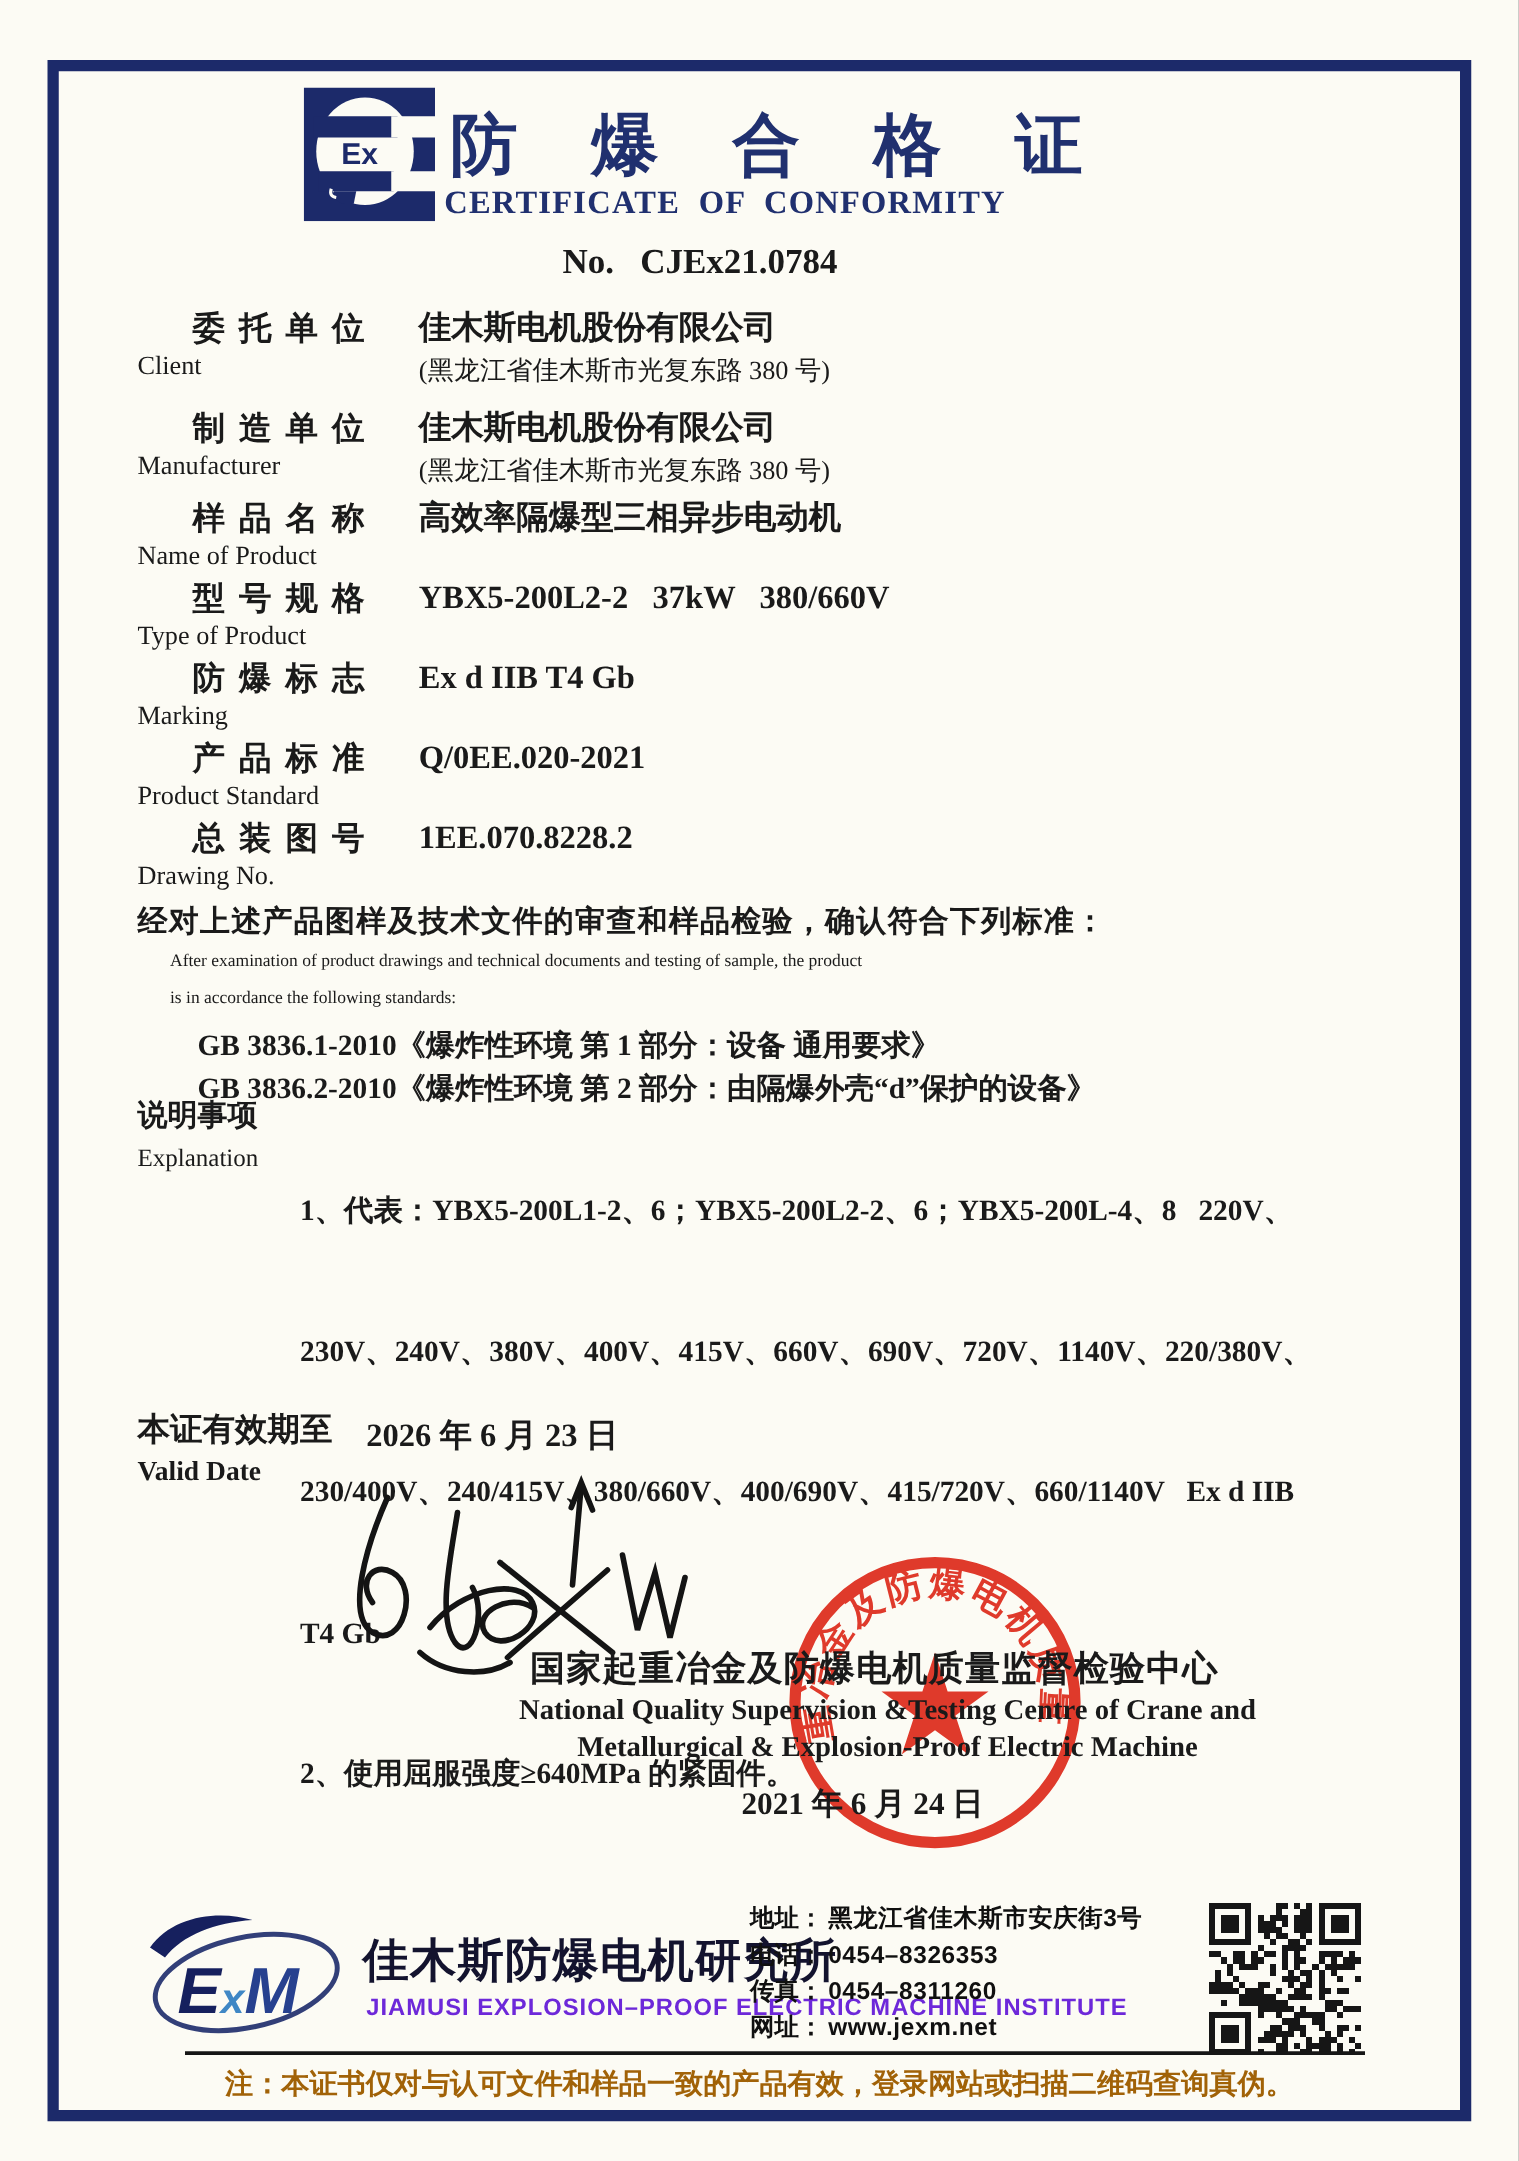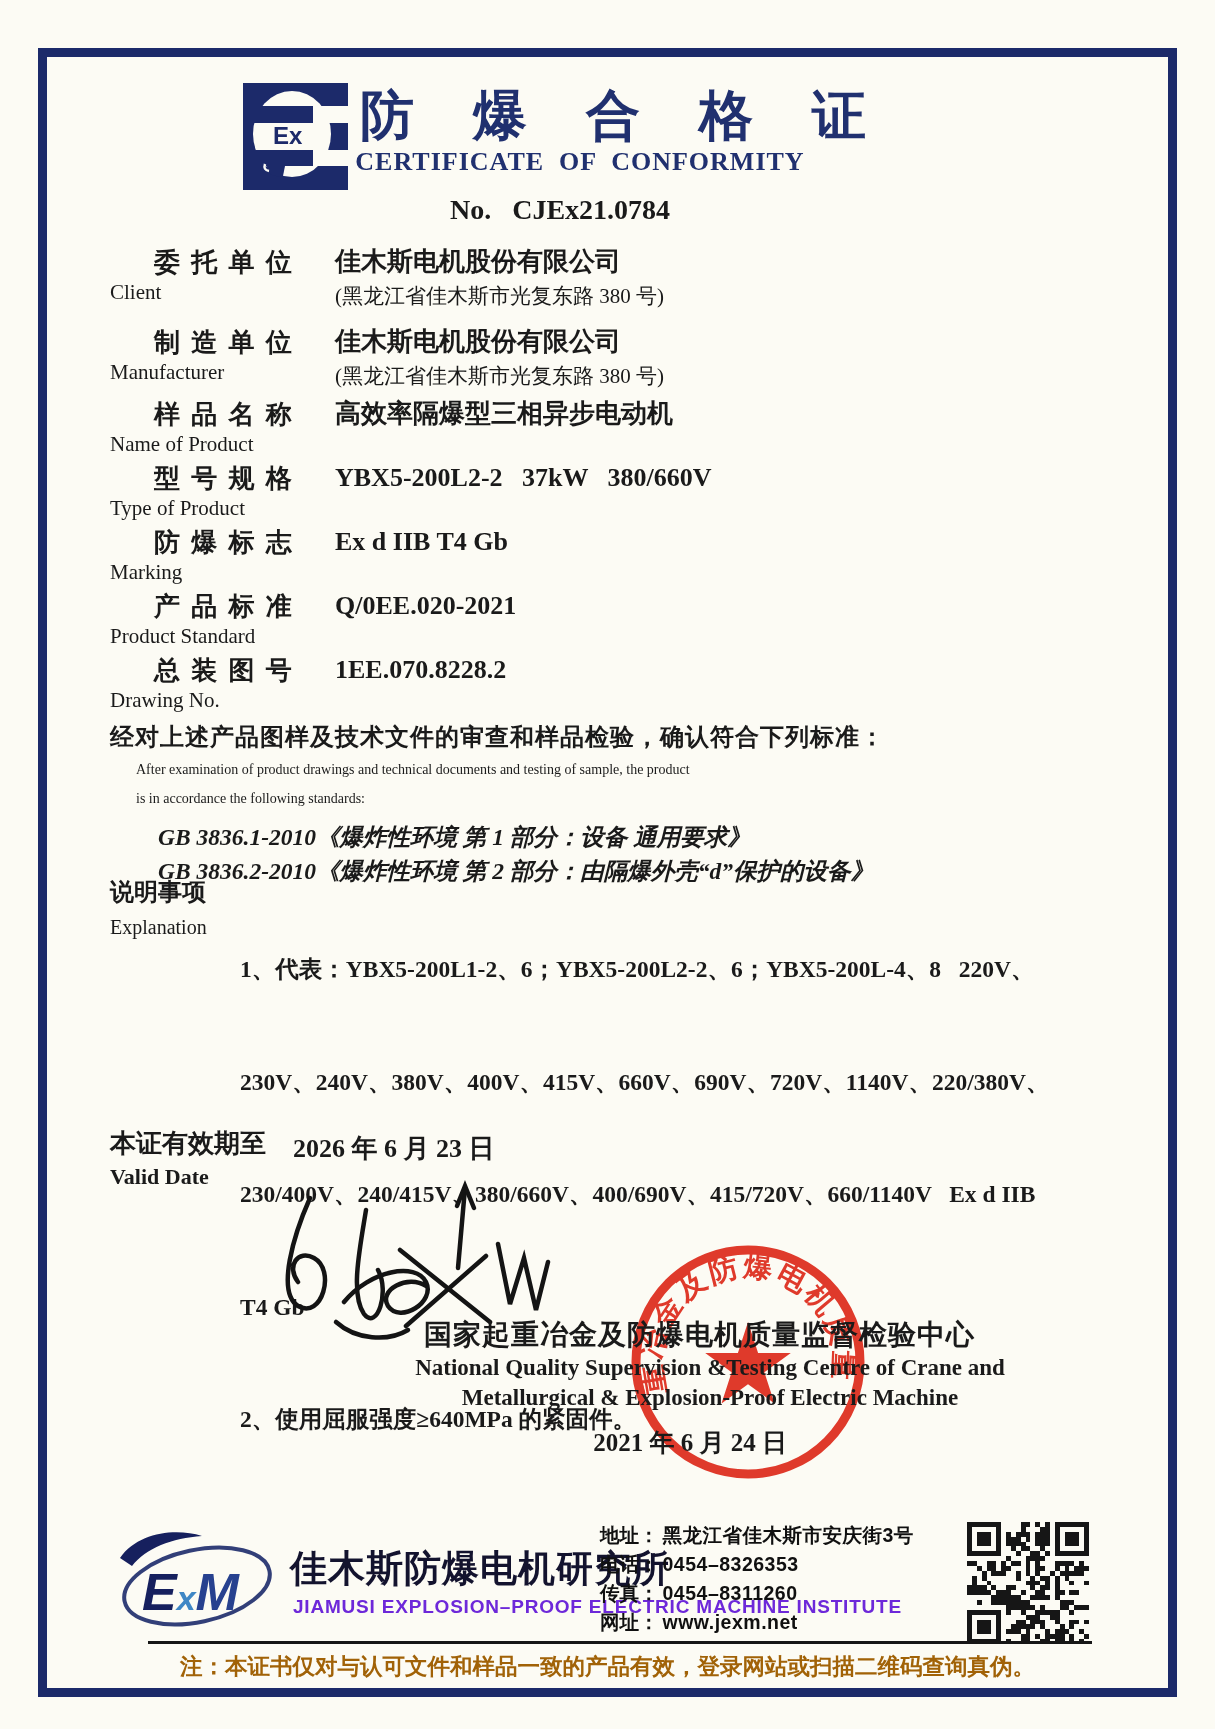--- a/index.html
+++ b/index.html
@@ -7,21 +7,21 @@
     position:relative; width:1215px; height:1729px;
     background:#fcfbf4; overflow:hidden;
     font-family:"Liberation Serif","DejaVu Serif",serif;
     color:#1a1a1a;
   }
   .frame{
     position:absolute; left:38px; top:48px; width:1139px; height:1649px;
     box-sizing:border-box; border:9px solid #1c2a6a;
   }
   
-  .exlogo{position:absolute; left:243px; top:83px; width:105px; height:107px;}
+  .exlogo{position:absolute; left:243px; top:70px; width:105px; height:107px;}
   .title-cn{
     position:absolute; left:360px; top:80px; width:470px; text-align:center;
     font-family:"Liberation Sans",sans-serif;
     font-size:54px; font-weight:900; color:#20306f; letter-spacing:22px; white-space:nowrap;
   }
   .title-en{
     position:absolute; left:350px; top:147px; width:460px; text-align:center;
     font-size:26px; font-weight:700; color:#20306f; letter-spacing:1px; white-space:pre-wrap;
   }
   .cert-no{
@@ -45,21 +45,21 @@
     font-family:"Liberation Serif","DejaVu Serif",serif;
   }
   .fval .v2{font-size:21px; margin-top:7px; line-height:24px;}
   
   .statement{position:absolute; left:110px; top:721px; width:965px;}
   .st-cn{
     font-family:"Liberation Sans",sans-serif; font-size:24px; font-weight:800; letter-spacing:1px;
   }
   .st-en{font-size:14px; line-height:25px; margin-top:4px;margin-left:26px;}
   .standards{margin-top:9px; padding-left:48px;}
-  .standards .std{font-size:23.5px; font-weight:600; line-height:34px; white-space:pre-wrap;font-style:italic;}
+  .standards .std{font-size:23.5px; font-weight:600; line-height:34px; white-space:pre-wrap;}
   
   .expl{position:absolute; left:110px; top:876px; width:1000px; display:flex;}
   .expl .lbl{width:130px; flex:0 0 130px;}
   .expl .lbl .cn{font-family:"Liberation Sans",sans-serif; font-size:24px; font-weight:800;}
   .expl .lbl .en{font-size:20px; margin-top:8px;}
   .expl .body{flex:1; font-size:23.5px; font-weight:600; line-height:37.5px; white-space:pre-wrap;}
   
   .valid-lbl{position:absolute; left:110px; top:1126px;}
   .valid-lbl .cn{font-family:"Liberation Sans",sans-serif; font-size:26px; font-weight:800;}
   .valid-lbl .en{font-size:22px; font-weight:700; margin-top:3px;}

